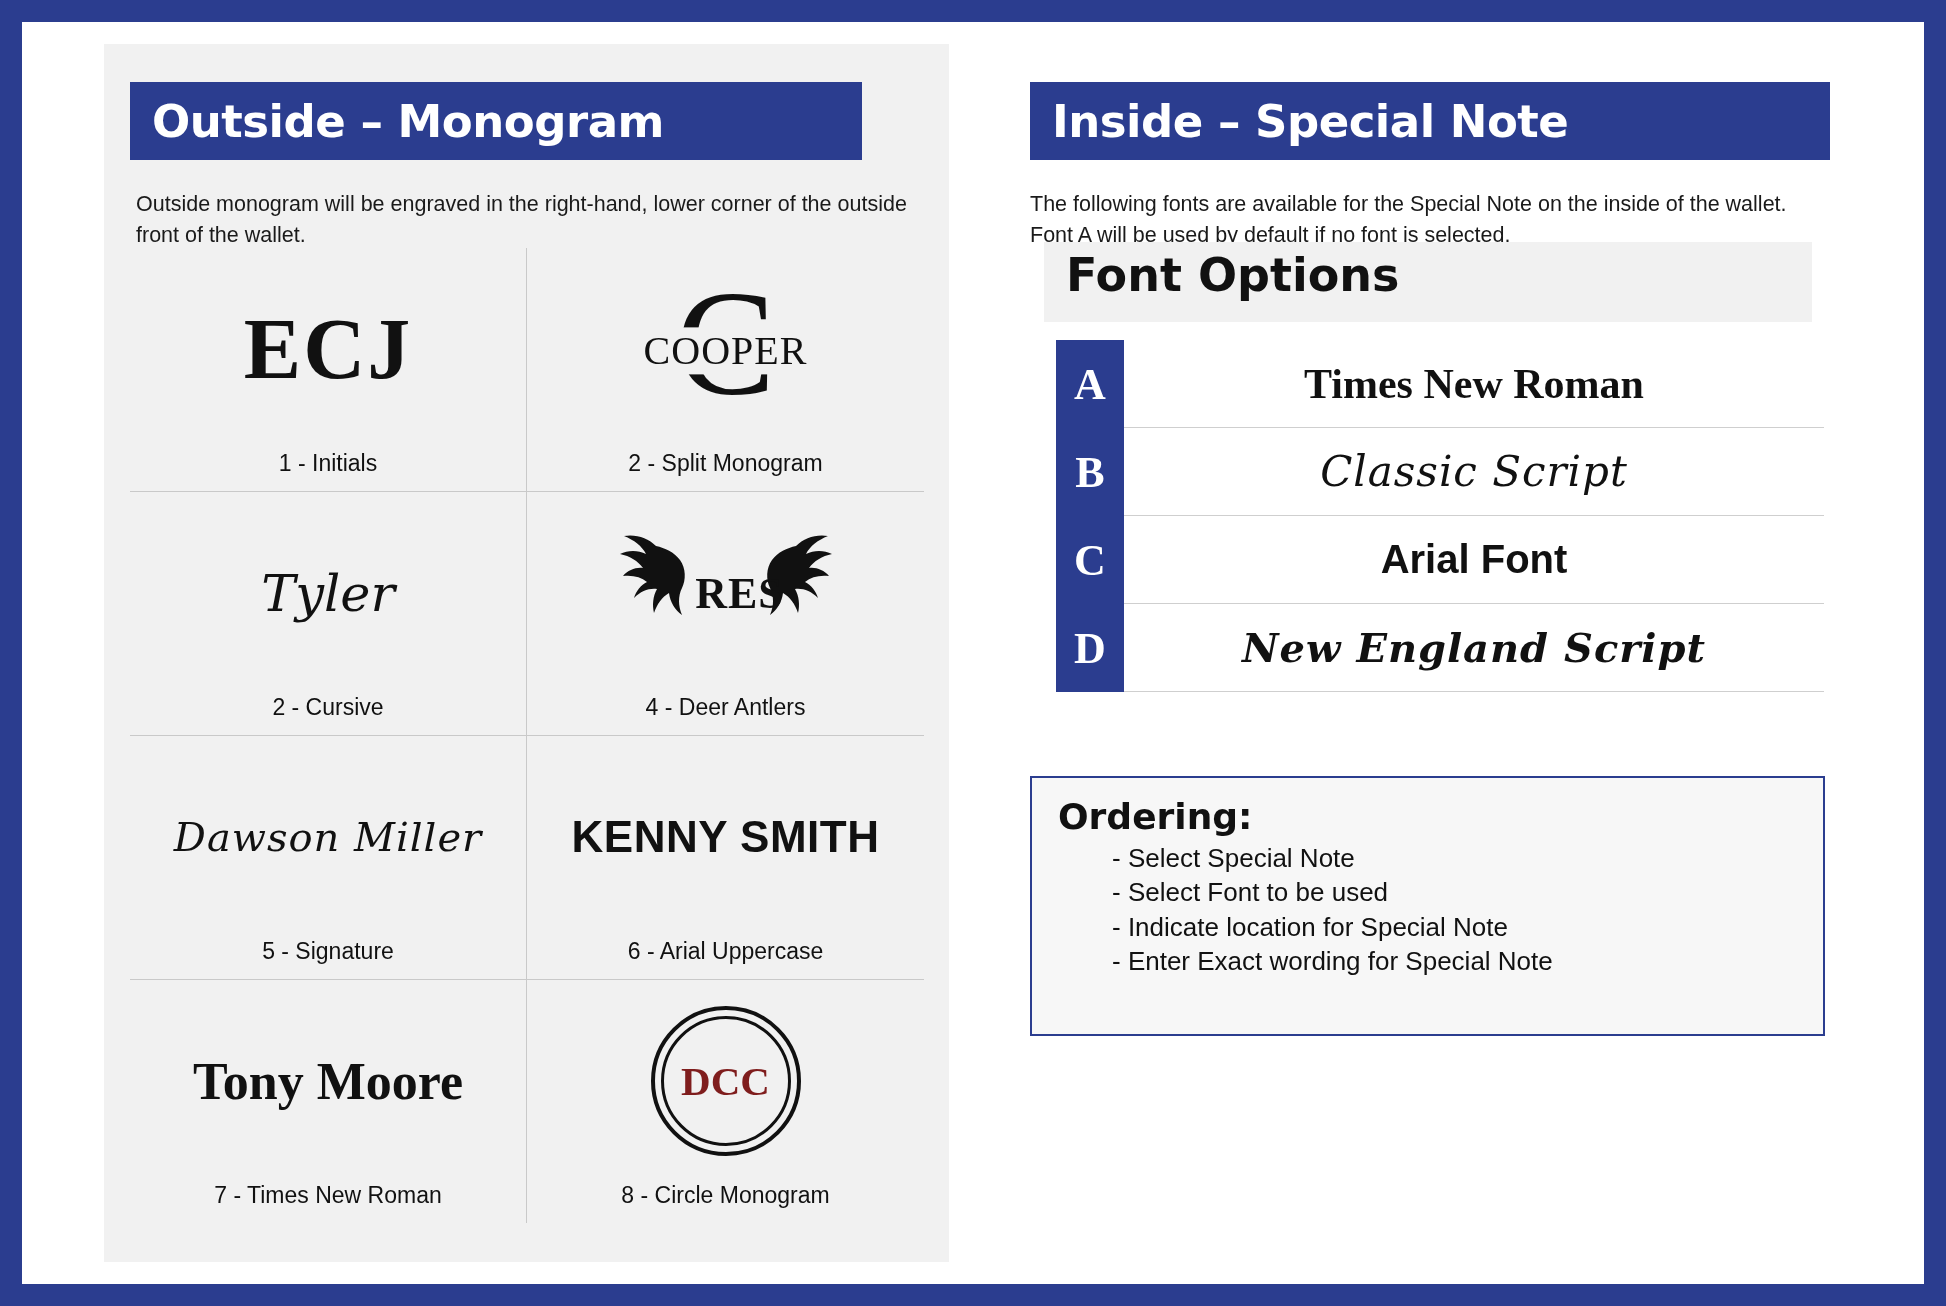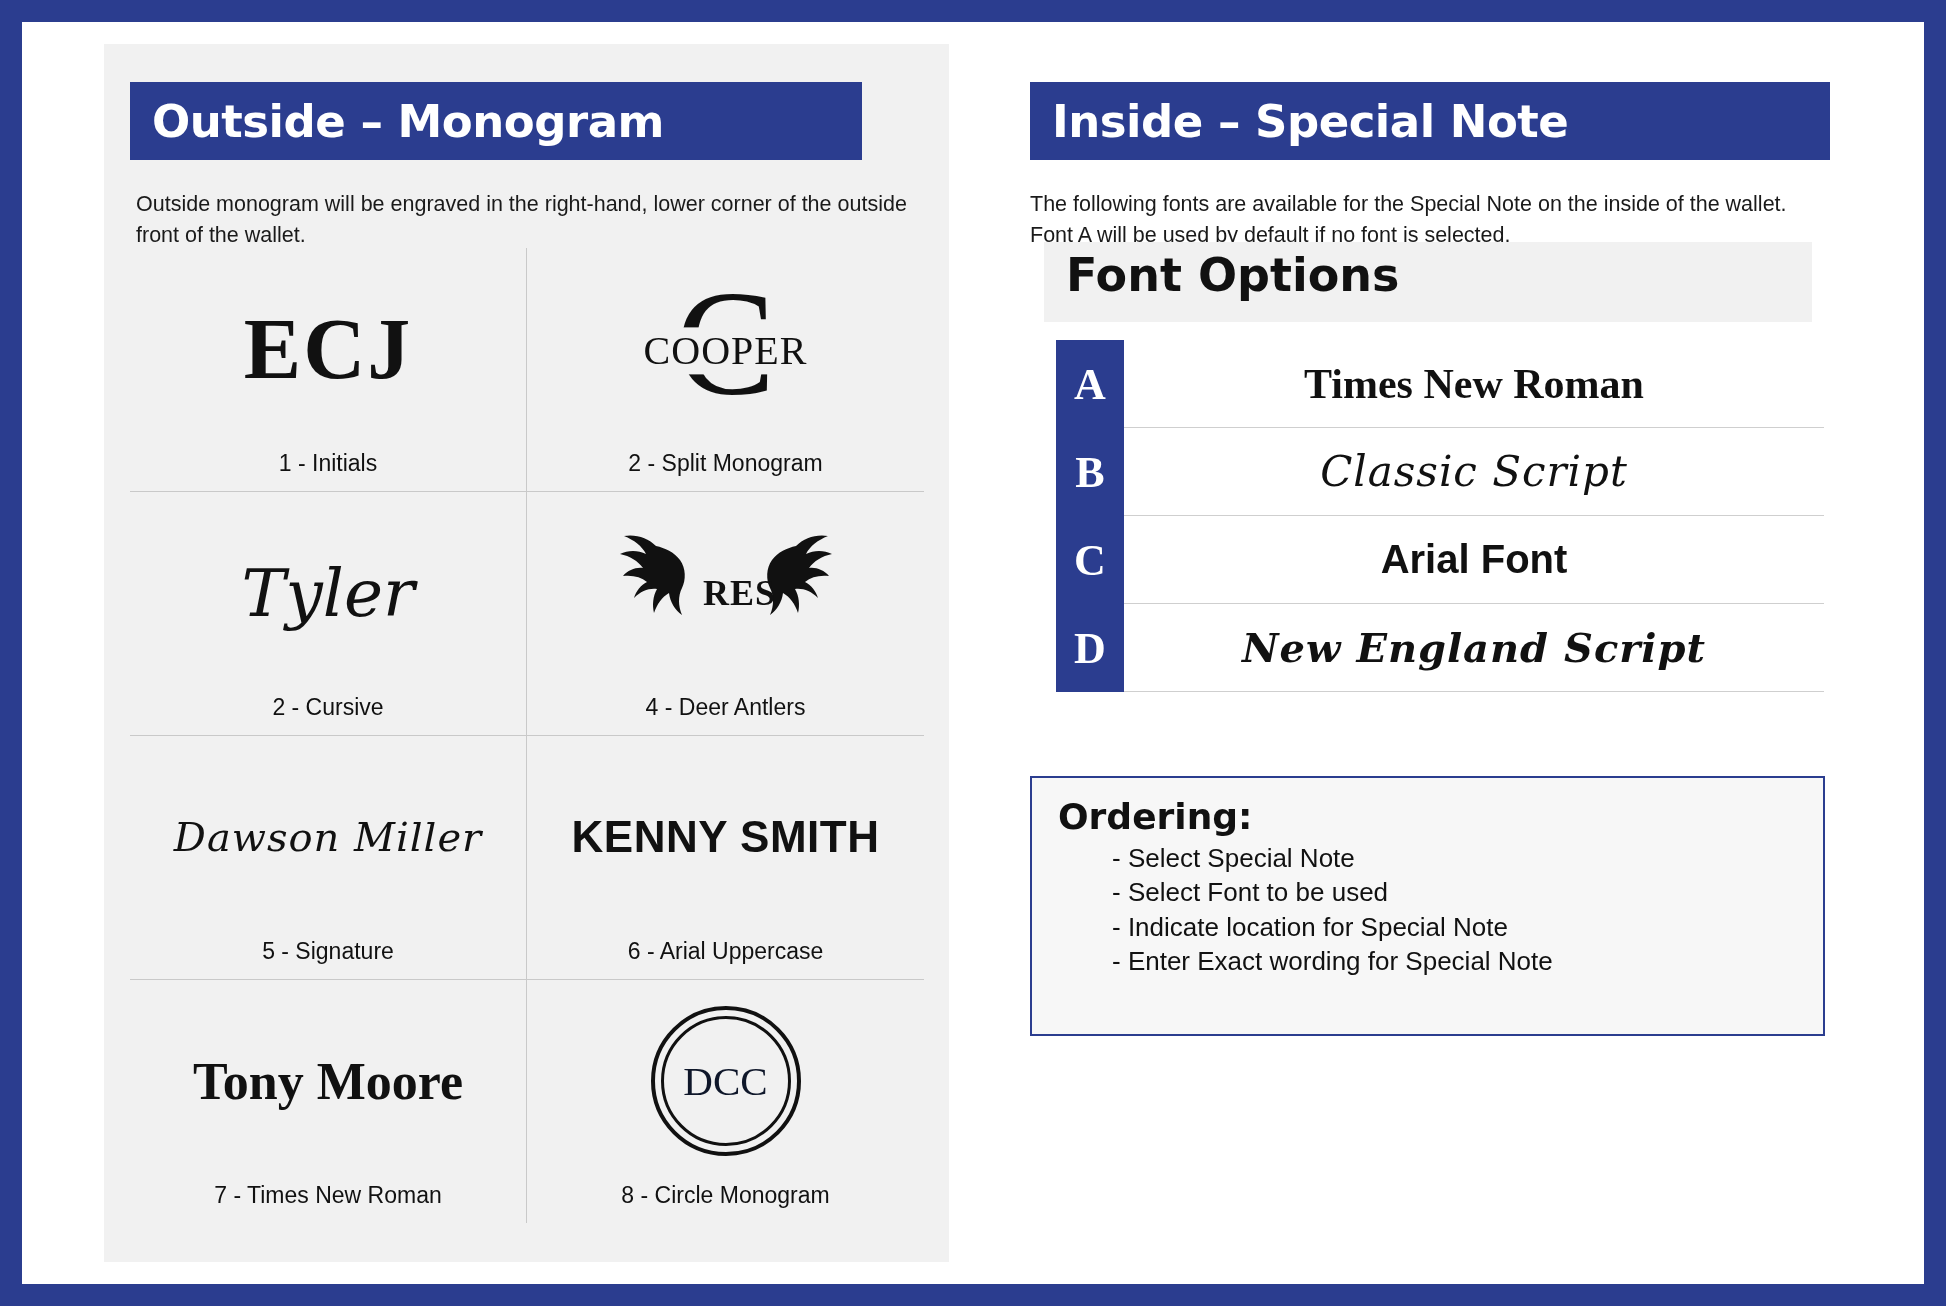--- a/index.html
+++ b/index.html
@@ -100,21 +100,21 @@
   .s-initials {
     font-family: "Liberation Serif", serif;
     font-weight: bold;
     font-size: 86px;
     letter-spacing: 2px;
     color: #111;
   }
   .s-cursive {
     font-family: "DejaVu Serif", serif;
     font-style: italic;
-    font-size: 66px;
+    font-size: 51px;
     color: #111;
   }
   .s-signature {
     font-family: "DejaVu Serif", serif;
     font-style: italic;
     font-size: 40px;
     letter-spacing: 1px;
     color: #111;
   }
   .s-arial-upper {
@@ -167,21 +167,21 @@
     height: 130px;
     display: flex;
     align-items: center;
     justify-content: center;
   }
   .antler-text {
     position: relative;
     z-index: 2;
     font-family: "Liberation Serif", serif;
     font-weight: bold;
-    font-size: 36px;
+    font-size: 44px;
     letter-spacing: 1px;
     color: #111;
     margin-left: 28px;
   }
   .antler-svg {
     position: absolute;
     left: 0;
     top: 0;
   }
 
@@ -206,24 +206,24 @@
     position: absolute;
     left: 10px; top: 10px;
     width: 130px; height: 130px;
     border: 3px solid #111;
     border-radius: 50%;
     box-sizing: border-box;
   }
   .circle-text {
     position: relative;
     font-family: "Liberation Serif", serif;
-    font-weight: normal;
+    font-weight: bold;
     font-size: 41px;
     letter-spacing: 0px;
-    color: #0f172a;
+    color: #7f1d1d;
   }
 
   
   .right-panel {
     position: absolute;
     left: 1008px;
     top: 22px;
     width: 830px;
     height: 1218px;
   }

